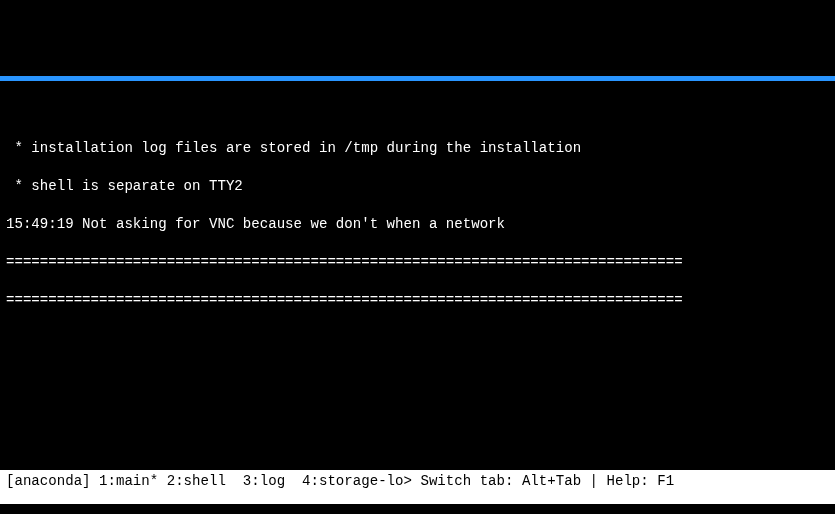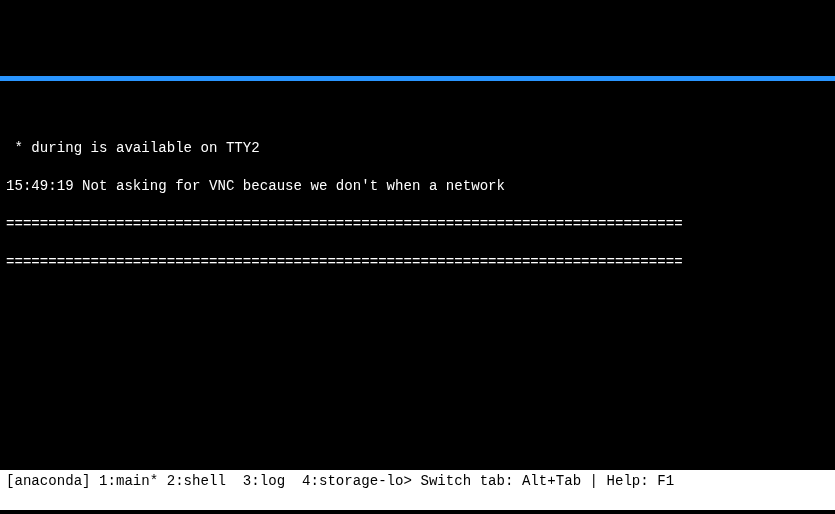--- a/index.html
+++ b/index.html
@@ -27,32 +27,33 @@
   .statusbar {
     position: absolute;
     left: 0;
     width: 835px;
     top: 470px;
     background: #fff;
     color: #000;
     padding: 0 6px;
     box-sizing: border-box;
     line-height: 22px;
-    height: 40px;
+    height: 34px;
   }
 </style>
 </head>
 <body>
 
 
 
 <div class="topbar"></div>
 
 <div class="screen">
-<div> * during is available on TTY2</div>
+<div> * installation log files are stored in /tmp during the installation</div>
+<div> * shell is separate on TTY2</div>
 <div>15:49:19 Not asking for VNC because we don't when a network</div>
 <div>================================================================================</div>
 <div>================================================================================</div>
 <div> </div>
 
 
 
 
 
 

